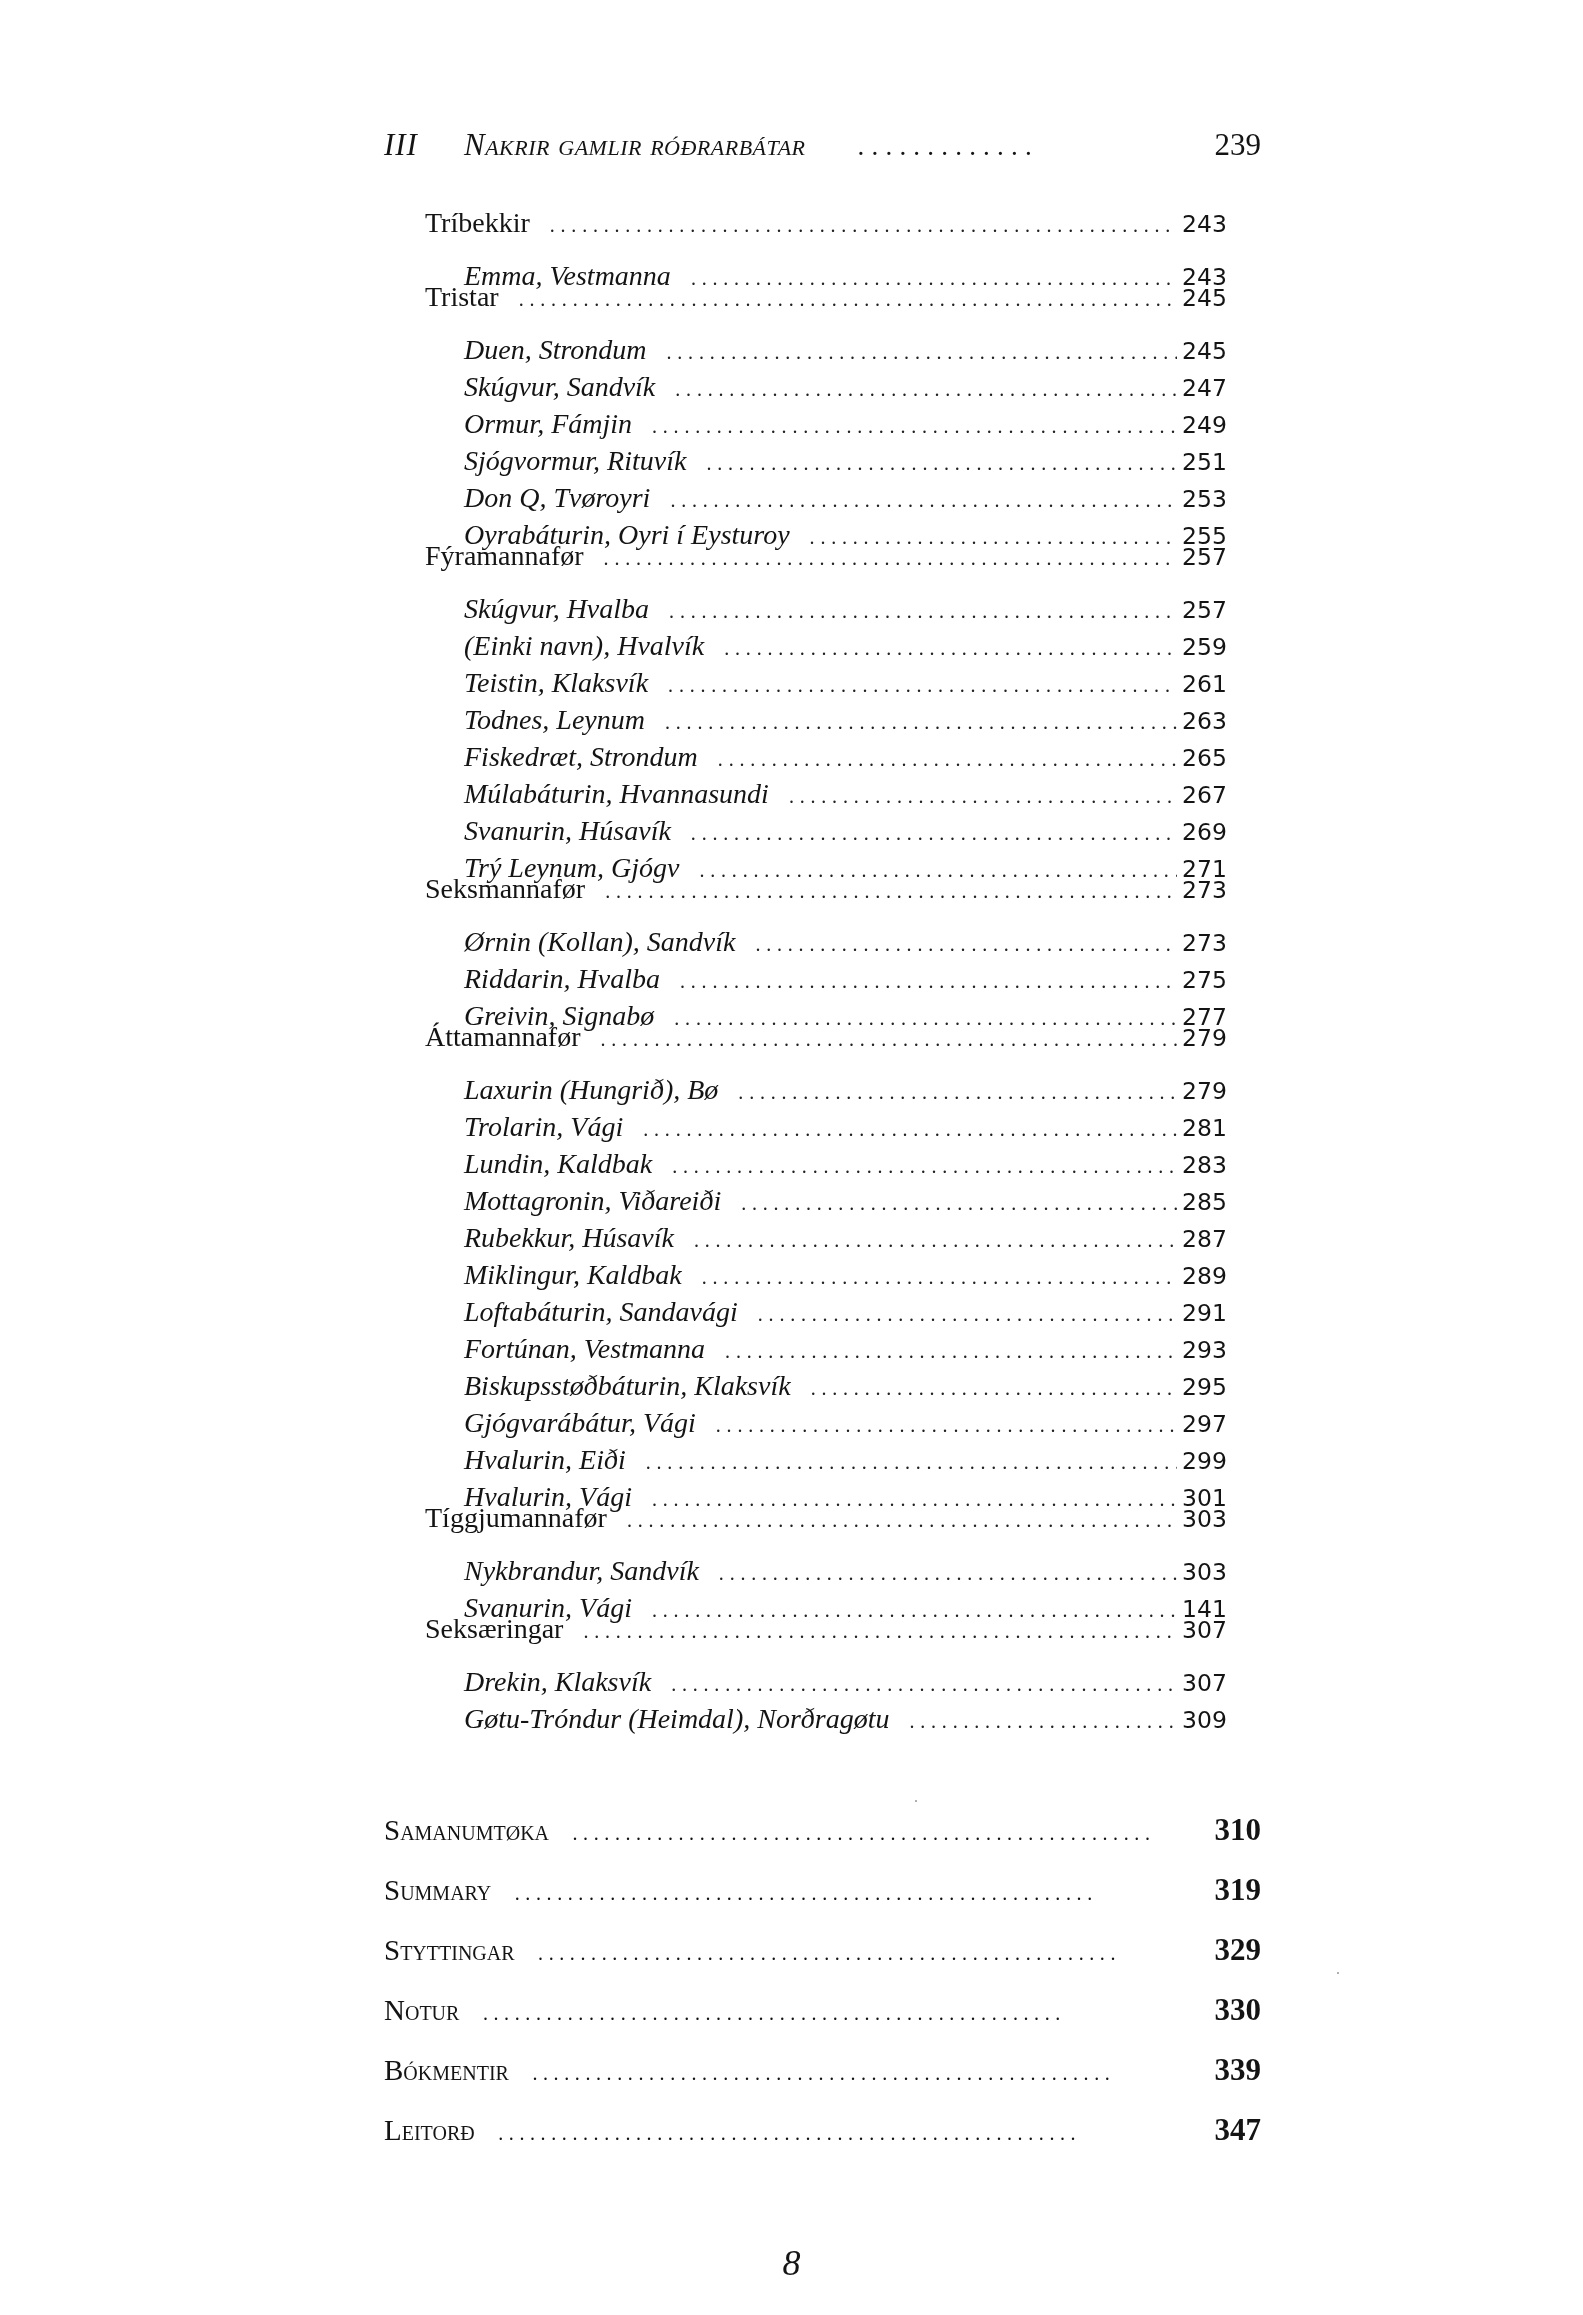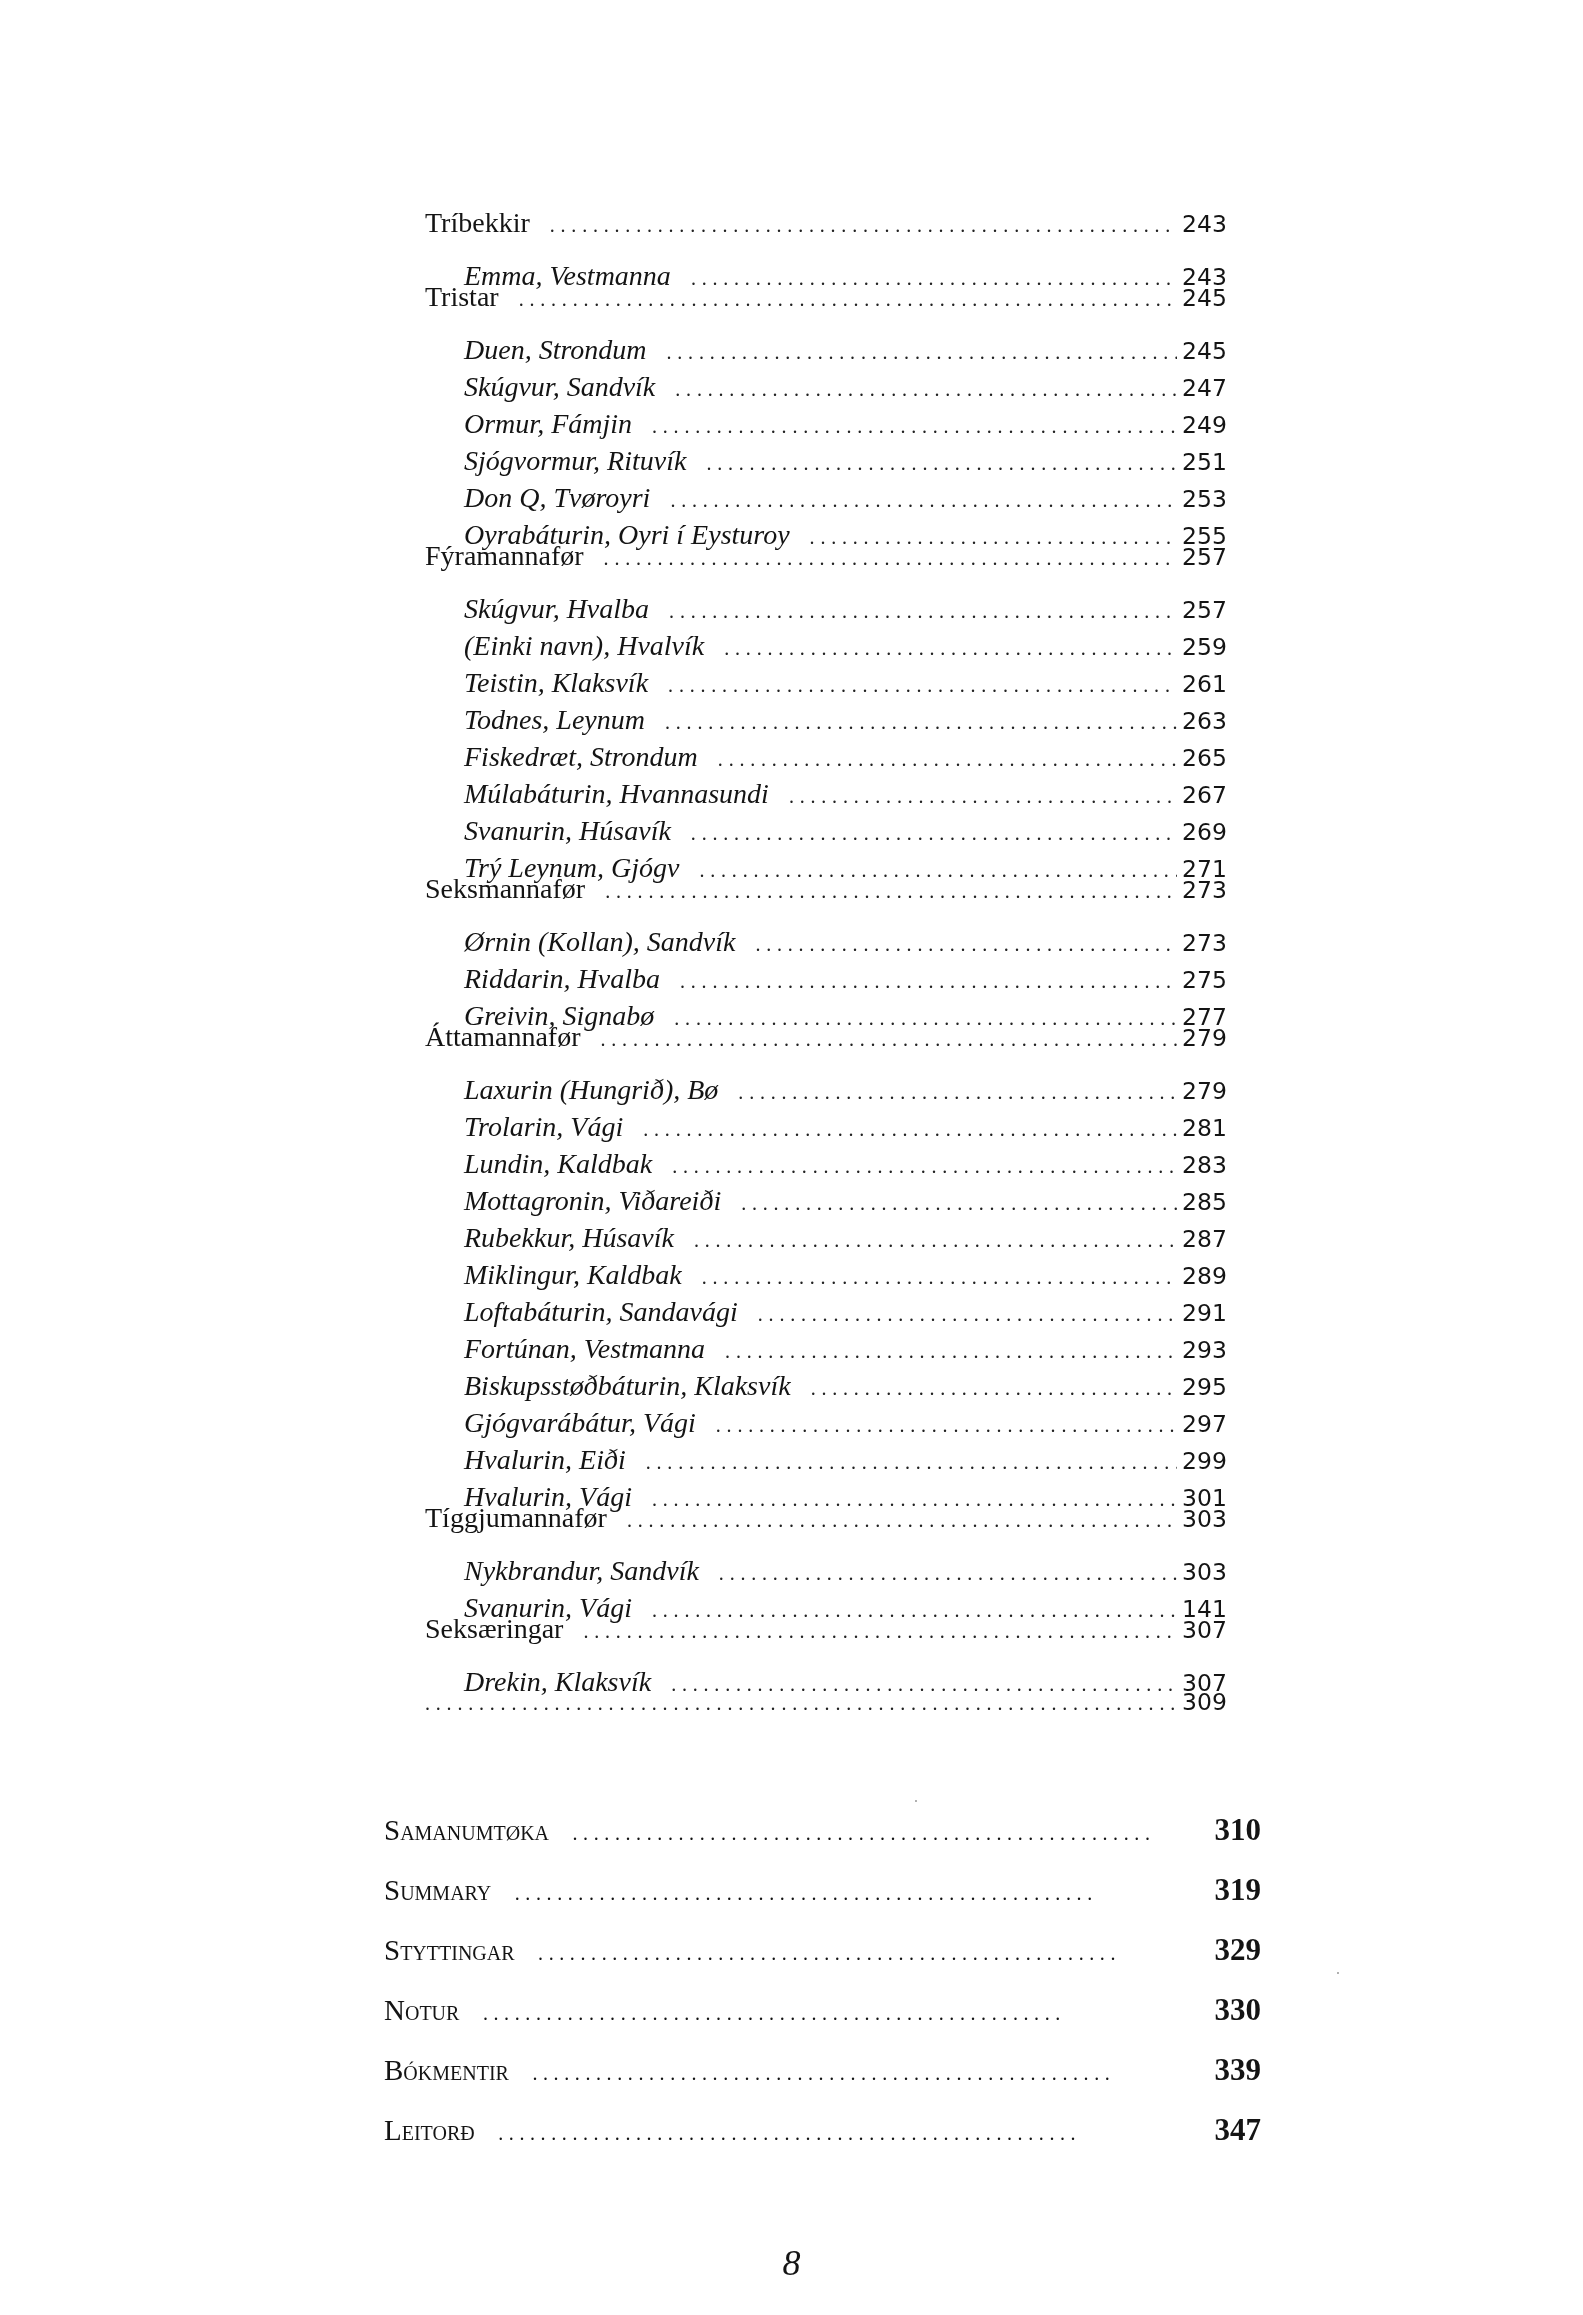--- a/index.html
+++ b/index.html
@@ -32,20 +32,26 @@
 
   .folio { position: absolute; left: 0; width: 1583px; top: 2242px; text-align: center; font-style: italic; font-size: 36px; }
 
   .speck { position: absolute; width: 1.8px; height: 1.8px; background: #999; border-radius: 0.9px; }
 </style>
 </head>
 <body>
 
 <div class="page">
 
+  <div class="chapter">
+    <span class="numeral">III</span>
+    <span class="title">Nakrir gamlir róðrarbátar</span>
+    <span class="dots">.............</span>
+    <span class="pg">239</span>
+  </div>
 
   <div class="toc" id="toc">
       <div class="row">
         <span class="label">Tríbekkir</span>
         <span class="leader">................................................................................</span>
         <span class="pg">243</span>
       </div>
       <div class="row sub">
         <span class="label">Emma, Vestmanna</span>
         <span class="leader">................................................................................</span>
@@ -235,20 +241,21 @@
         <span class="label">Seksæringar</span>
         <span class="leader">................................................................................</span>
         <span class="pg">307</span>
       </div>
       <div class="row sub">
         <span class="label">Drekin, Klaksvík</span>
         <span class="leader">................................................................................</span>
         <span class="pg">307</span>
       </div>
       <div class="row sub">
+        <span class="label">Gøtu-Tróndur (Heimdal), Norðragøtu</span>
         <span class="leader">................................................................................</span>
         <span class="pg">309</span>
       </div>
     </div>
 
   <div class="back" id="back">
       <div class="brow">
         <span class="label">Samanumtøka</span>
         <span class="leader">................................................................................</span>
         <span class="pg">310</span>

